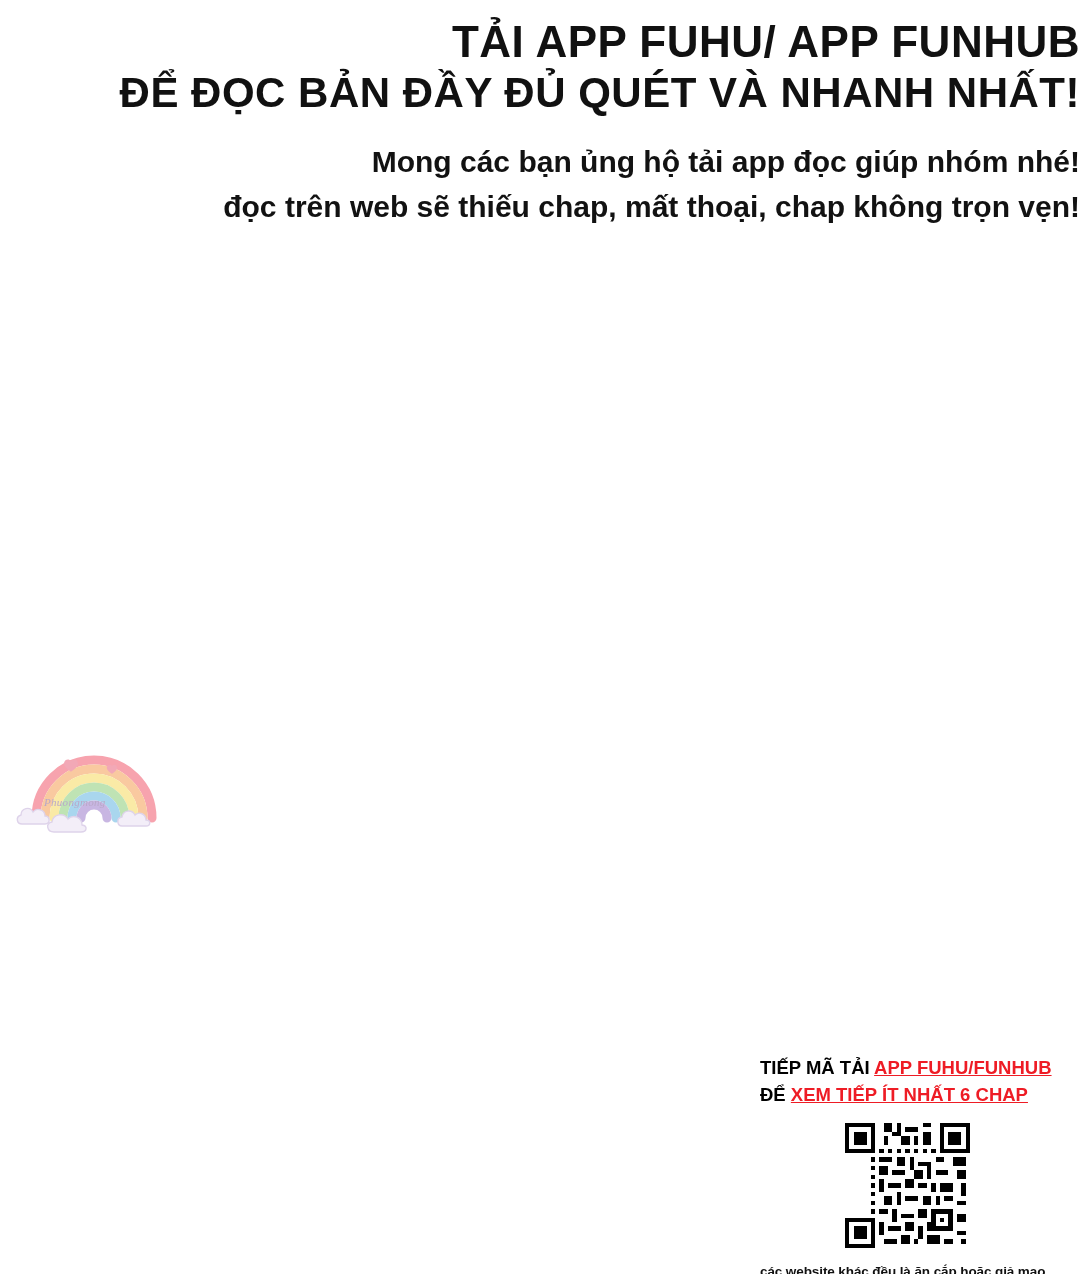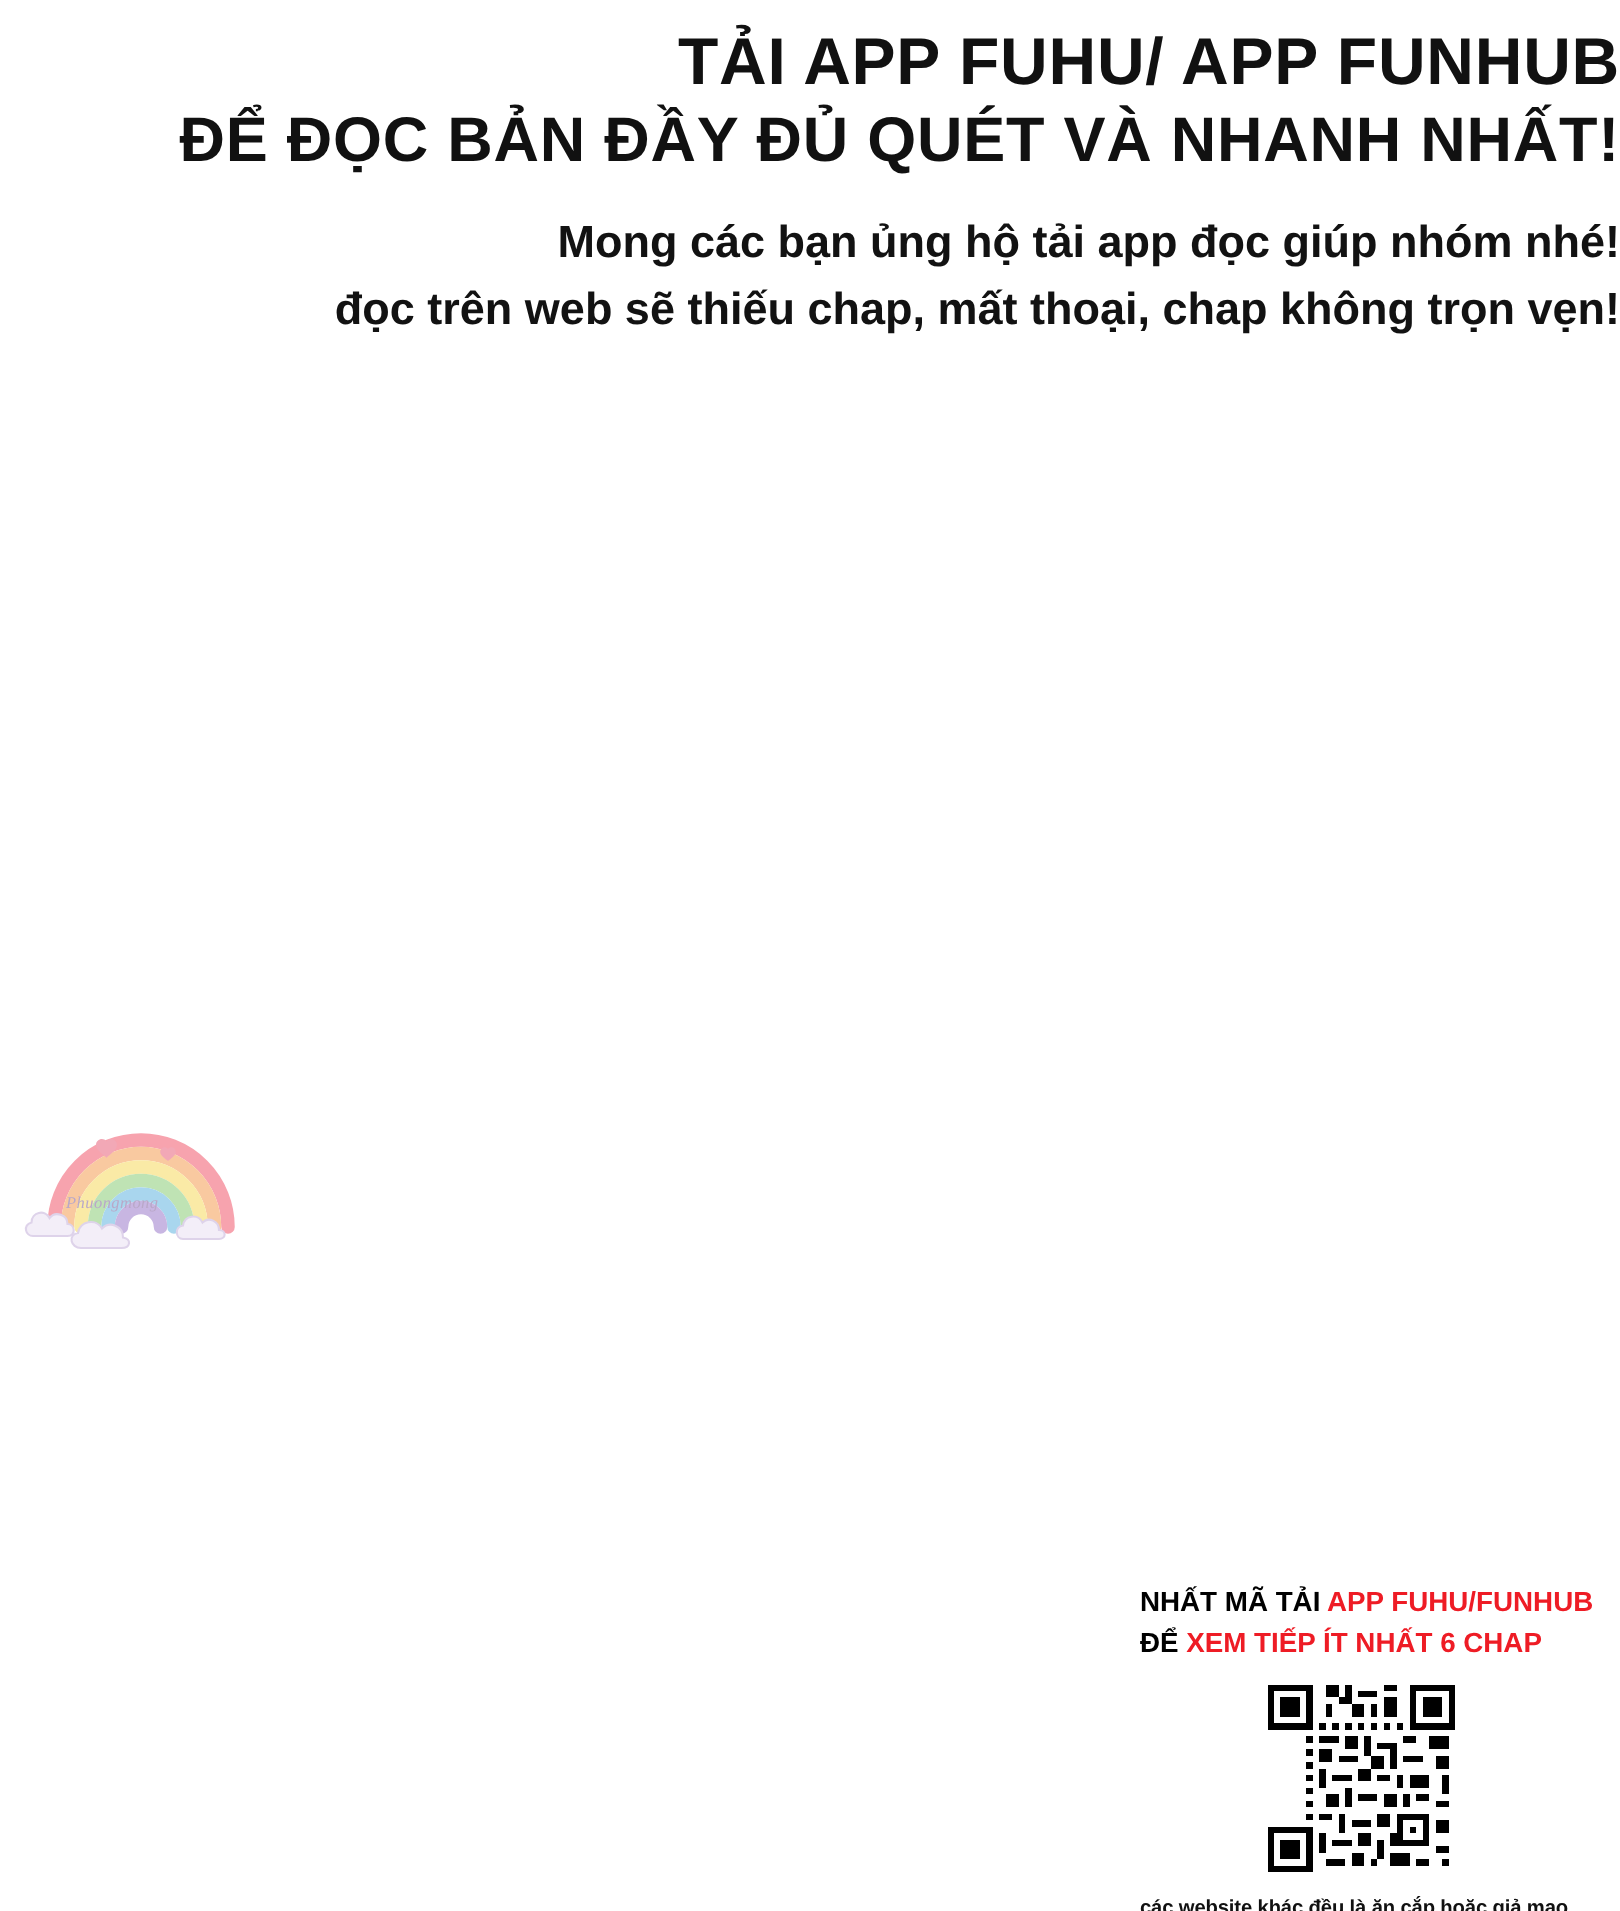--- a/index.html
+++ b/index.html
@@ -78,20 +78,21 @@
   }
   .qr-headline {
     font-weight: 700;
     font-size: 18.5px;
     line-height: 1.45;
     color: #000000;
     white-space: nowrap;
   }
   .qr-headline .red {
     color: #ee1c25;
+    text-decoration: underline;
   }
   .qr-code-wrap {
     margin-top: 14px;
     margin-left: 85px;
     width: 125px;
     height: 125px;
   }
   .qr-code-wrap svg { display: block; }
   .qr-footnote {
     margin-top: 16px;
@@ -135,21 +136,21 @@
       <path d="M8 72 c-5 0 -7 -7 -1 -9 c0 -7 9 -9 12 -3 c4 -5 12 -2 12 4 c5 0 6 8 0 8 z"></path>
       <path d="M108 74 c-5 0 -6 -8 0 -9 c1 -7 10 -8 13 -2 c4 -4 11 -1 11 5 c5 0 5 6 0 6 z"></path>
       <path d="M40 80 c-7 0 -9 -9 -2 -10 c1 -8 12 -10 16 -3 c5 -5 14 -2 14 6 c6 1 5 7 -1 7 z"></path>
     </g>
   </svg>
   <div class="watermark-text">Phuongmong</div>
 </div>
 
 <div class="qr-block">
   <div class="qr-headline">
-    <span>NHẤT MÃ TẢI </span><span class="red">APP FUHU/FUNHUB</span>
+    <span>TIẾP MÃ TẢI </span><span class="red">APP FUHU/FUNHUB</span>
   </div>
   <div class="qr-headline">
     <span>ĐỂ </span><span class="red">XEM TIẾP ÍT NHẤT 6 CHAP</span>
   </div>
 
   <div class="qr-code-wrap">
     <svg width="125" height="125" viewBox="0 0 29 29" shape-rendering="crispEdges">
       <rect width="29" height="29" fill="#ffffff"></rect>
       <g fill="#000000">
 

